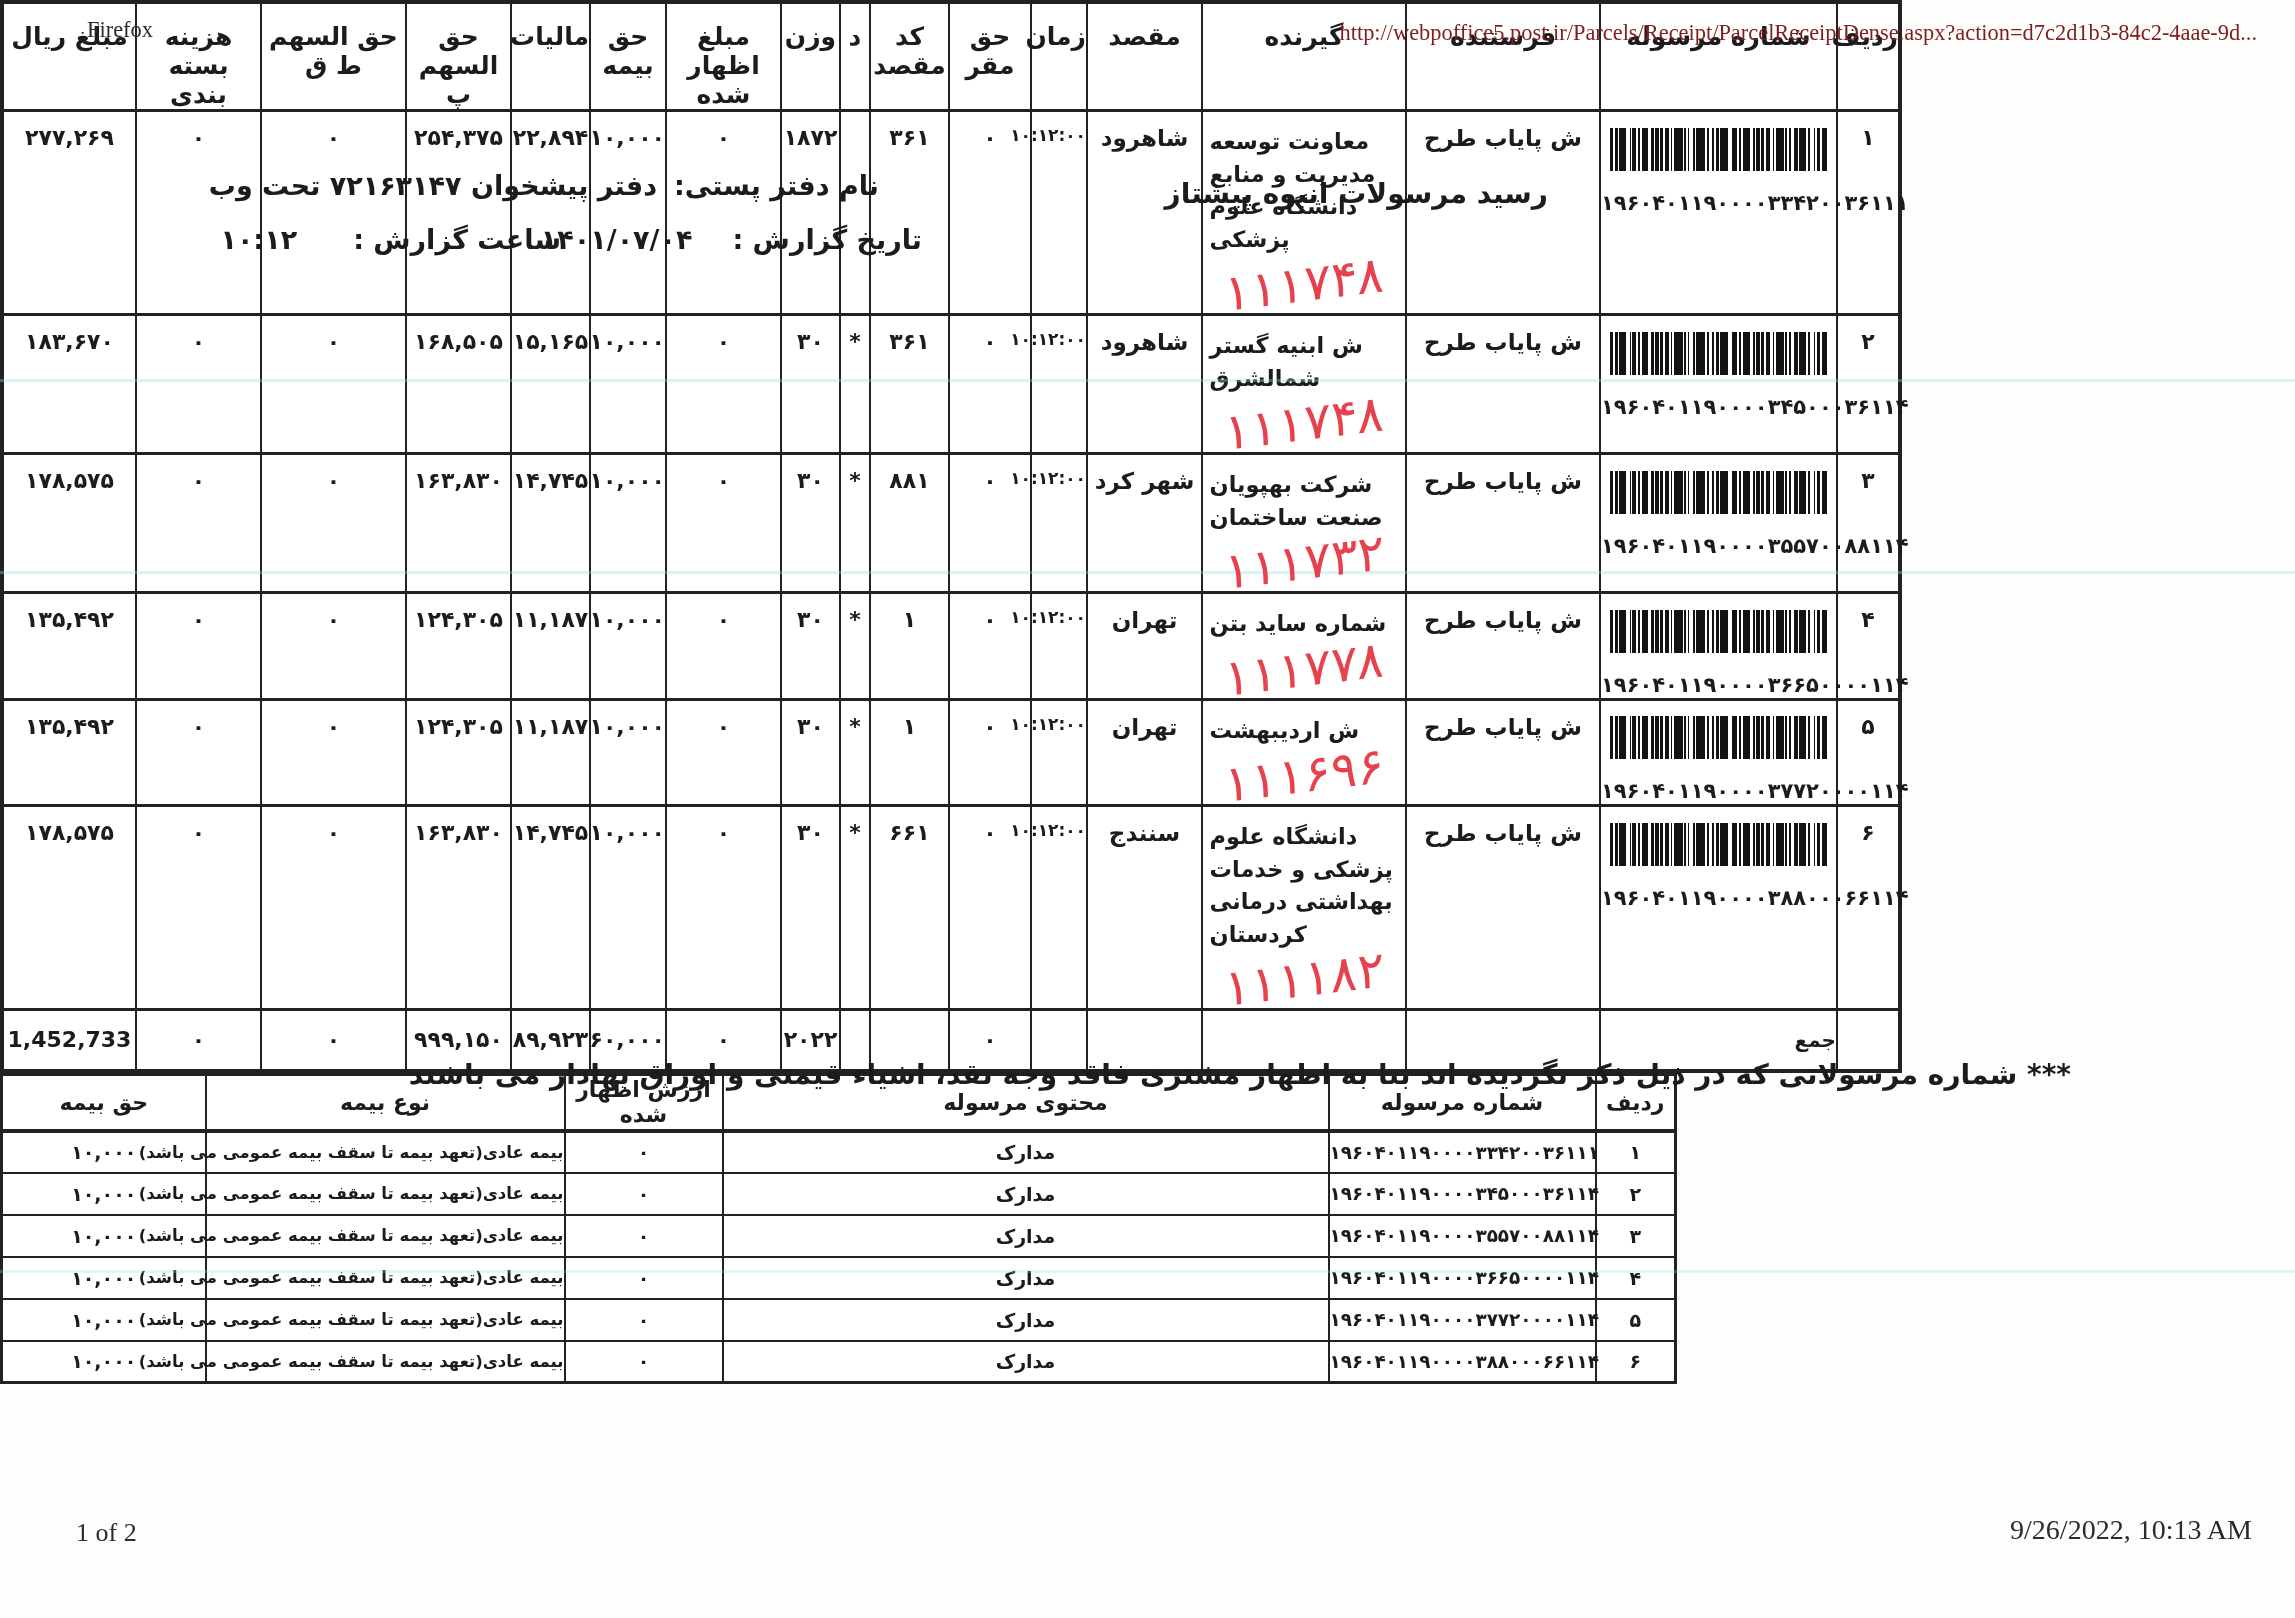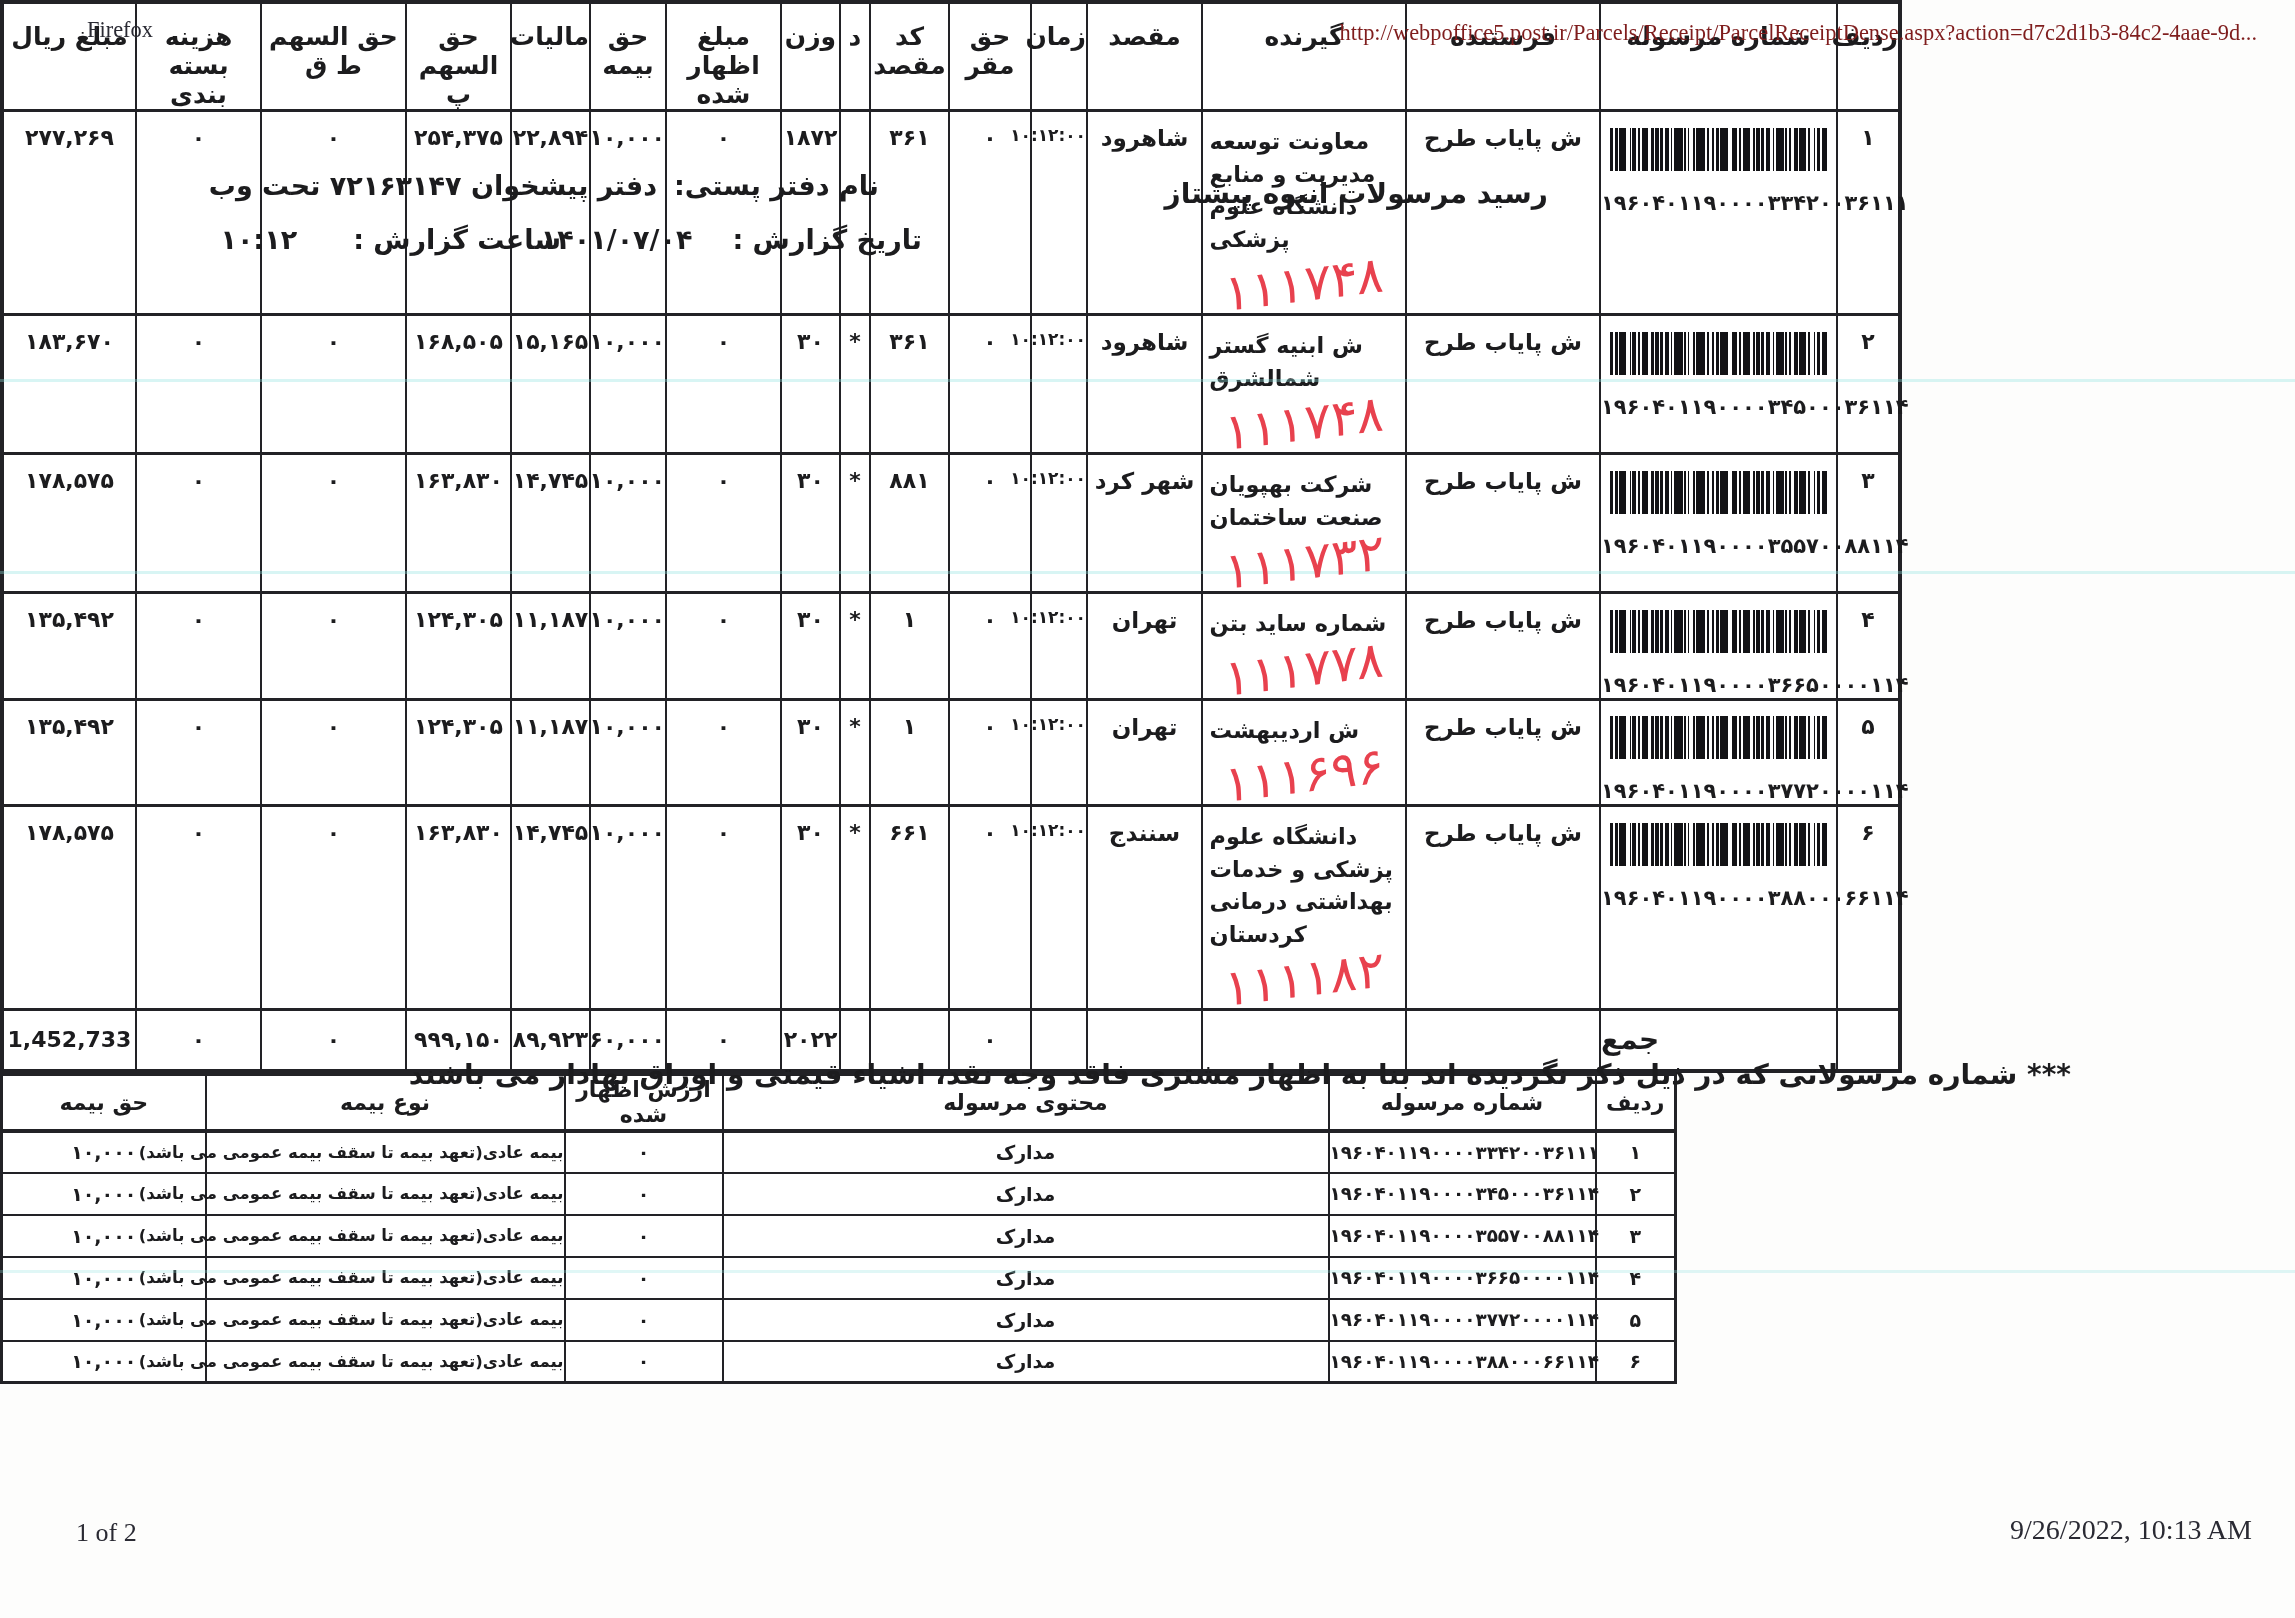--- a/index.html
+++ b/index.html
@@ -41,21 +41,21 @@
   .c-small{font-size:17px;letter-spacing:-0.7px;}
 
   .barcode{height:43px;margin:2.6px 9.2px 0;
     background-image:
       repeating-linear-gradient(90deg,transparent 0 18px,#fff 18px 20.4px),
       repeating-linear-gradient(90deg,#131316 0 2.6px,transparent 2.6px 4.6px),
       repeating-linear-gradient(90deg,#131316 0 1.3px,transparent 1.3px 7.2px),
       repeating-linear-gradient(90deg,#131316 0 3.3px,transparent 3.3px 11.2px);
   }
   .trackno{margin-top:20px;font-size:21px;text-align:center;direction:ltr;}
-  .sum-label{font-size:28px;text-align:left;}
+  .sum-label{font-size:20px;text-align:right;}
   .rcv{font-size:22.4px;line-height:1.45;text-align:left;padding:0 6.6px;}
   .handwritten{
     font-size:50px;font-weight:400;letter-spacing:3.3px;text-align:center;
     transform:rotate(-7deg) skewX(-6deg);margin-top:0;direction:ltr;
   }
 
   .note-line{right:224px;top:1058px;font-size:28px;}
 
   .t2{left:333px;top:1120px;width:1675px;border:3.3px solid #222226;}
   .t2 th,.t2 td{border:2.6px solid #222226;padding:0;}

